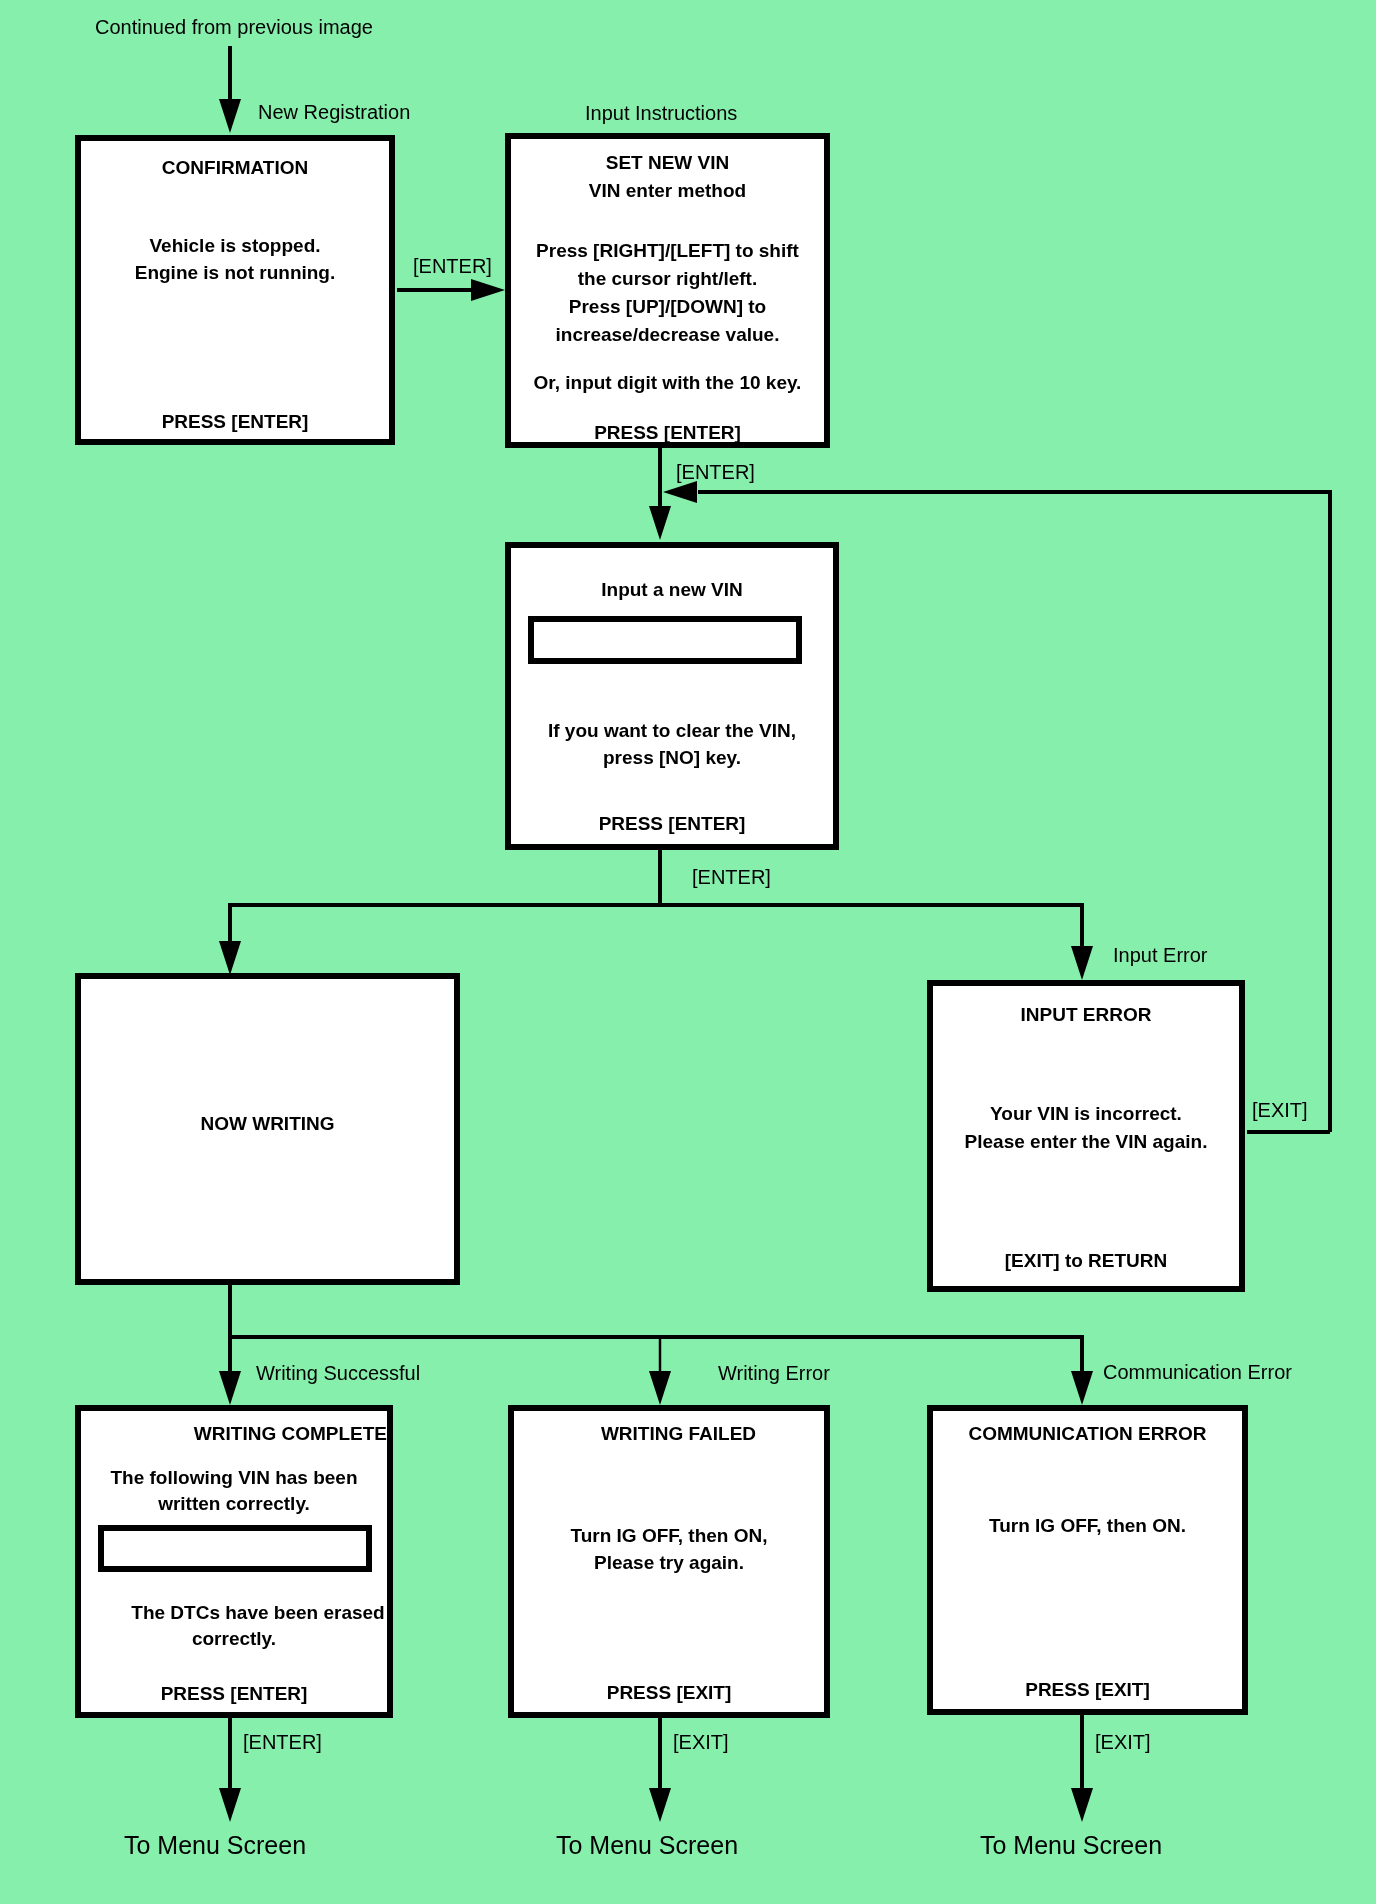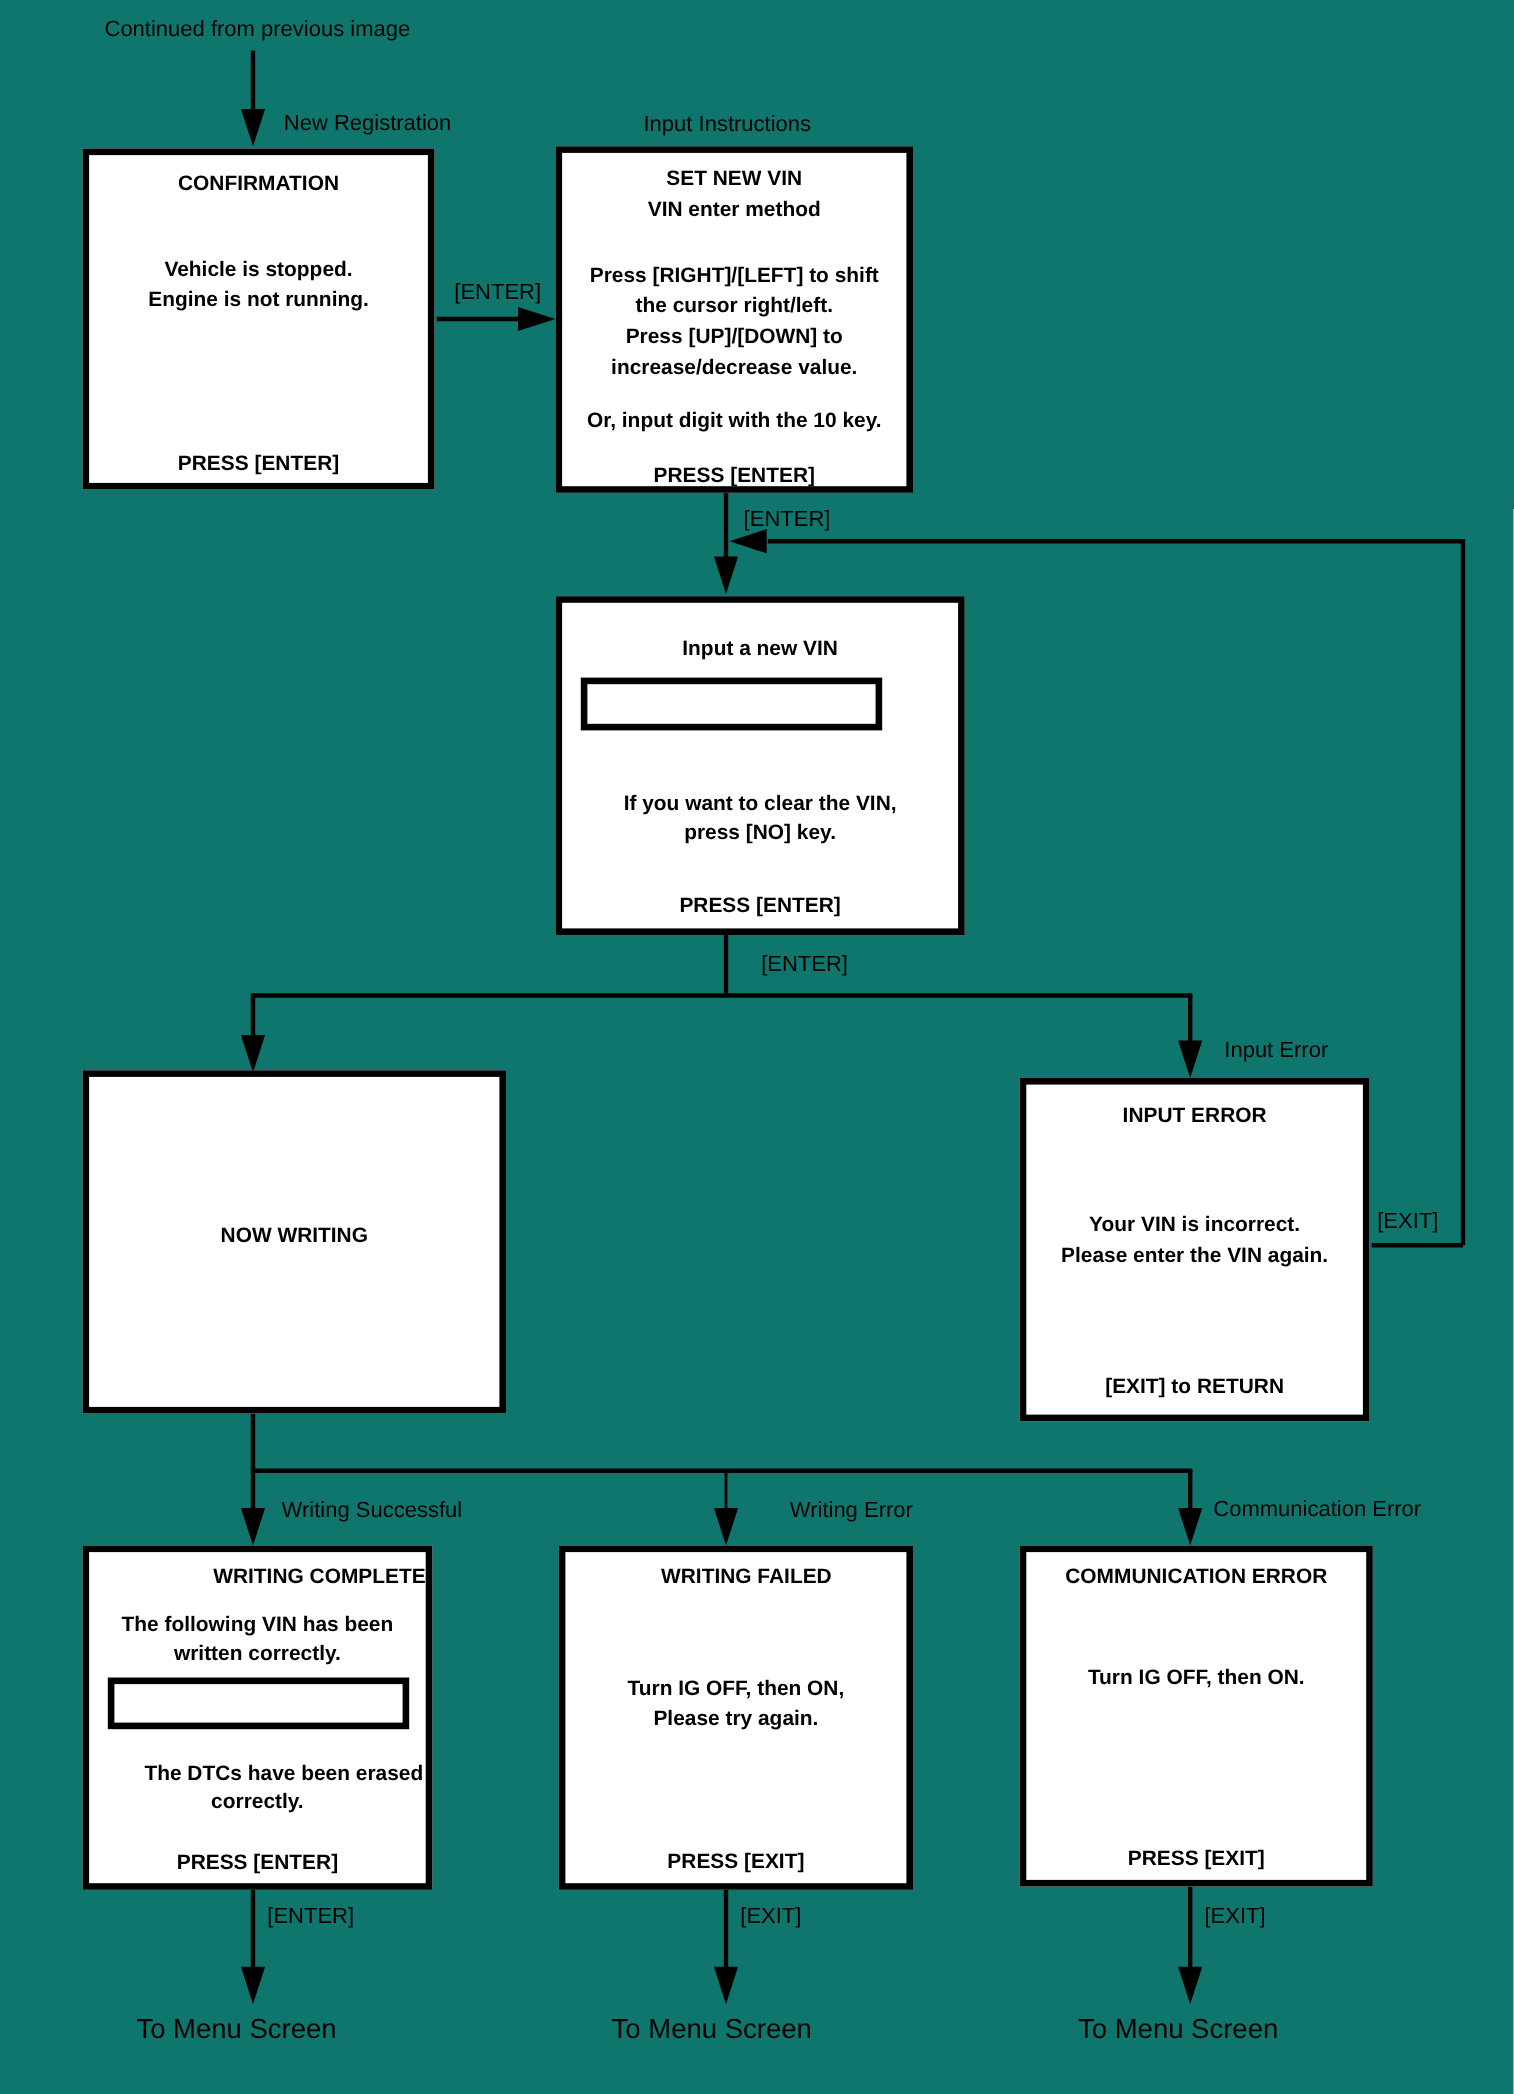--- a/index.html
+++ b/index.html
@@ -1,17 +1,17 @@
 <!DOCTYPE html>
 <html><head>
 <meta charset="utf-8">
 <style>
   html,body{margin:0;padding:0;background:#fff;}
   #canvas{
-    position:relative;width:1376px;height:1904px;background:#0f766e;
+    position:relative;width:1376px;height:1904px;background:#86efac;
     font-family:"Liberation Sans",sans-serif;color:#000;overflow:hidden;
   }
   svg.wires{position:absolute;left:0;top:0;z-index:1;}
   .lbl{position:absolute;z-index:3;font-size:20px;line-height:22px;white-space:nowrap;color:#000;}
   .big-lbl{position:absolute;z-index:3;font-size:25px;line-height:27px;white-space:nowrap;color:#000;}
   .box{position:absolute;z-index:2;background:#ffffff;border:6px solid #000;box-sizing:border-box;}
   .bt{position:absolute;left:0;right:0;text-align:center;font-weight:bold;font-size:19px;line-height:22px;white-space:nowrap;}
   .field{position:absolute;border:6px solid #000;box-sizing:border-box;background:#fff;font-weight:bold;font-size:19px;}
 </style>
 </head>
@@ -94,21 +94,21 @@
     <div class="bt" style="top:13px;">SET NEW VIN</div>
     <div class="bt" style="top:41px;">VIN enter method</div>
     <div class="bt" style="top:101px;">Press [RIGHT]/[LEFT] to shift</div>
     <div class="bt" style="top:129px;">the cursor right/left.</div>
     <div class="bt" style="top:157px;">Press [UP]/[DOWN] to</div>
     <div class="bt" style="top:185px;">increase/decrease value.</div>
     <div class="bt" style="top:233px;">Or, input digit with the 10 key.</div>
     <div class="bt" style="top:283px;">PRESS [ENTER]</div>
   </div>
 
-  <div class="box" style="left:505px;top:542px;width:372px;height:308px;">
+  <div class="box" style="left:505px;top:542px;width:334px;height:308px;">
     <div class="bt" style="top:31px;">Input a new VIN</div>
     <div class="field" style="left:17px;top:68px;width:274px;height:48px;"></div>
     <div class="bt" style="top:172px;">If you want to clear the VIN,</div>
     <div class="bt" style="top:199px;">press [NO] key.</div>
     <div class="bt" style="top:265px;">PRESS [ENTER]</div>
   </div>
 
   <div class="box" style="left:75px;top:973px;width:385px;height:312px;">
     <div class="bt" style="top:134px;">NOW WRITING</div>
   </div>

